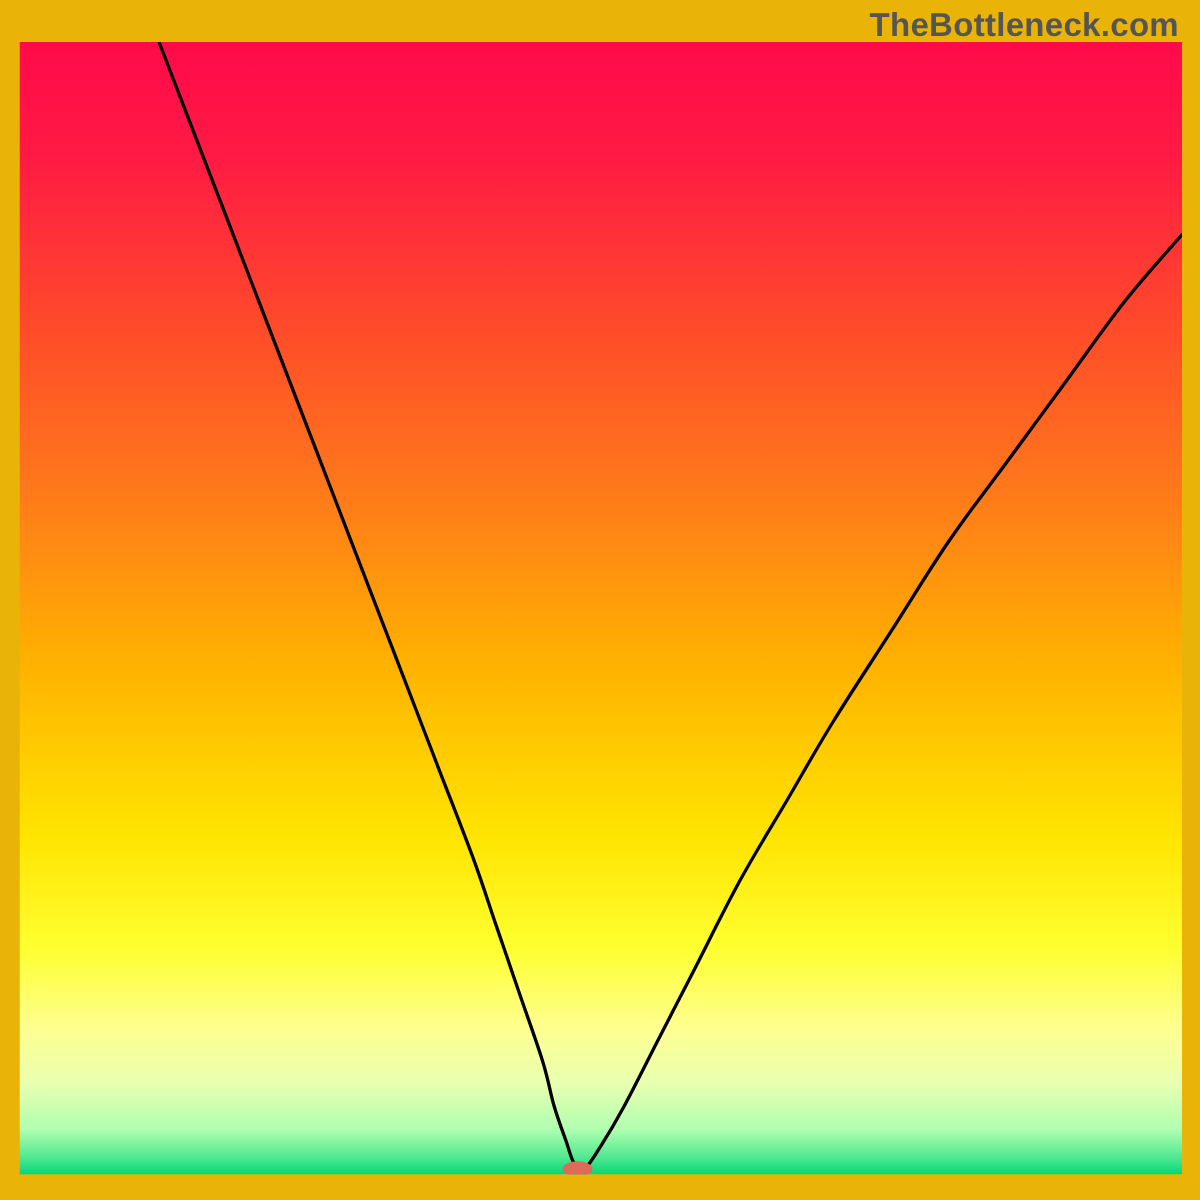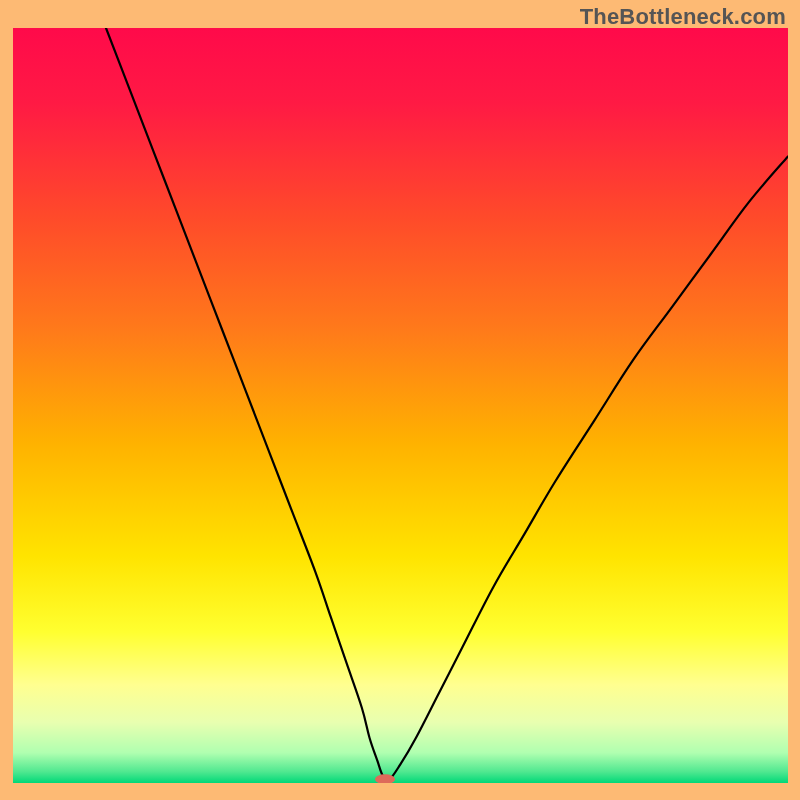--- a/index.html
+++ b/index.html
@@ -8,21 +8,21 @@
     width: 800px;
     height: 800px;
     background: #000;
     font-family: Arial, Helvetica, sans-serif;
     overflow: hidden;
   }
   .frame {
     position: relative;
     width: 800px;
     height: 800px;
-    background: #fdba74;
+    background: #eab308;
   }
   .watermark {
     position: absolute;
     top: 4px;
     right: 14px;
     color: #555;
     font-size: 22px;
     font-weight: 600;
     letter-spacing: 0.2px;
     user-select: none;

